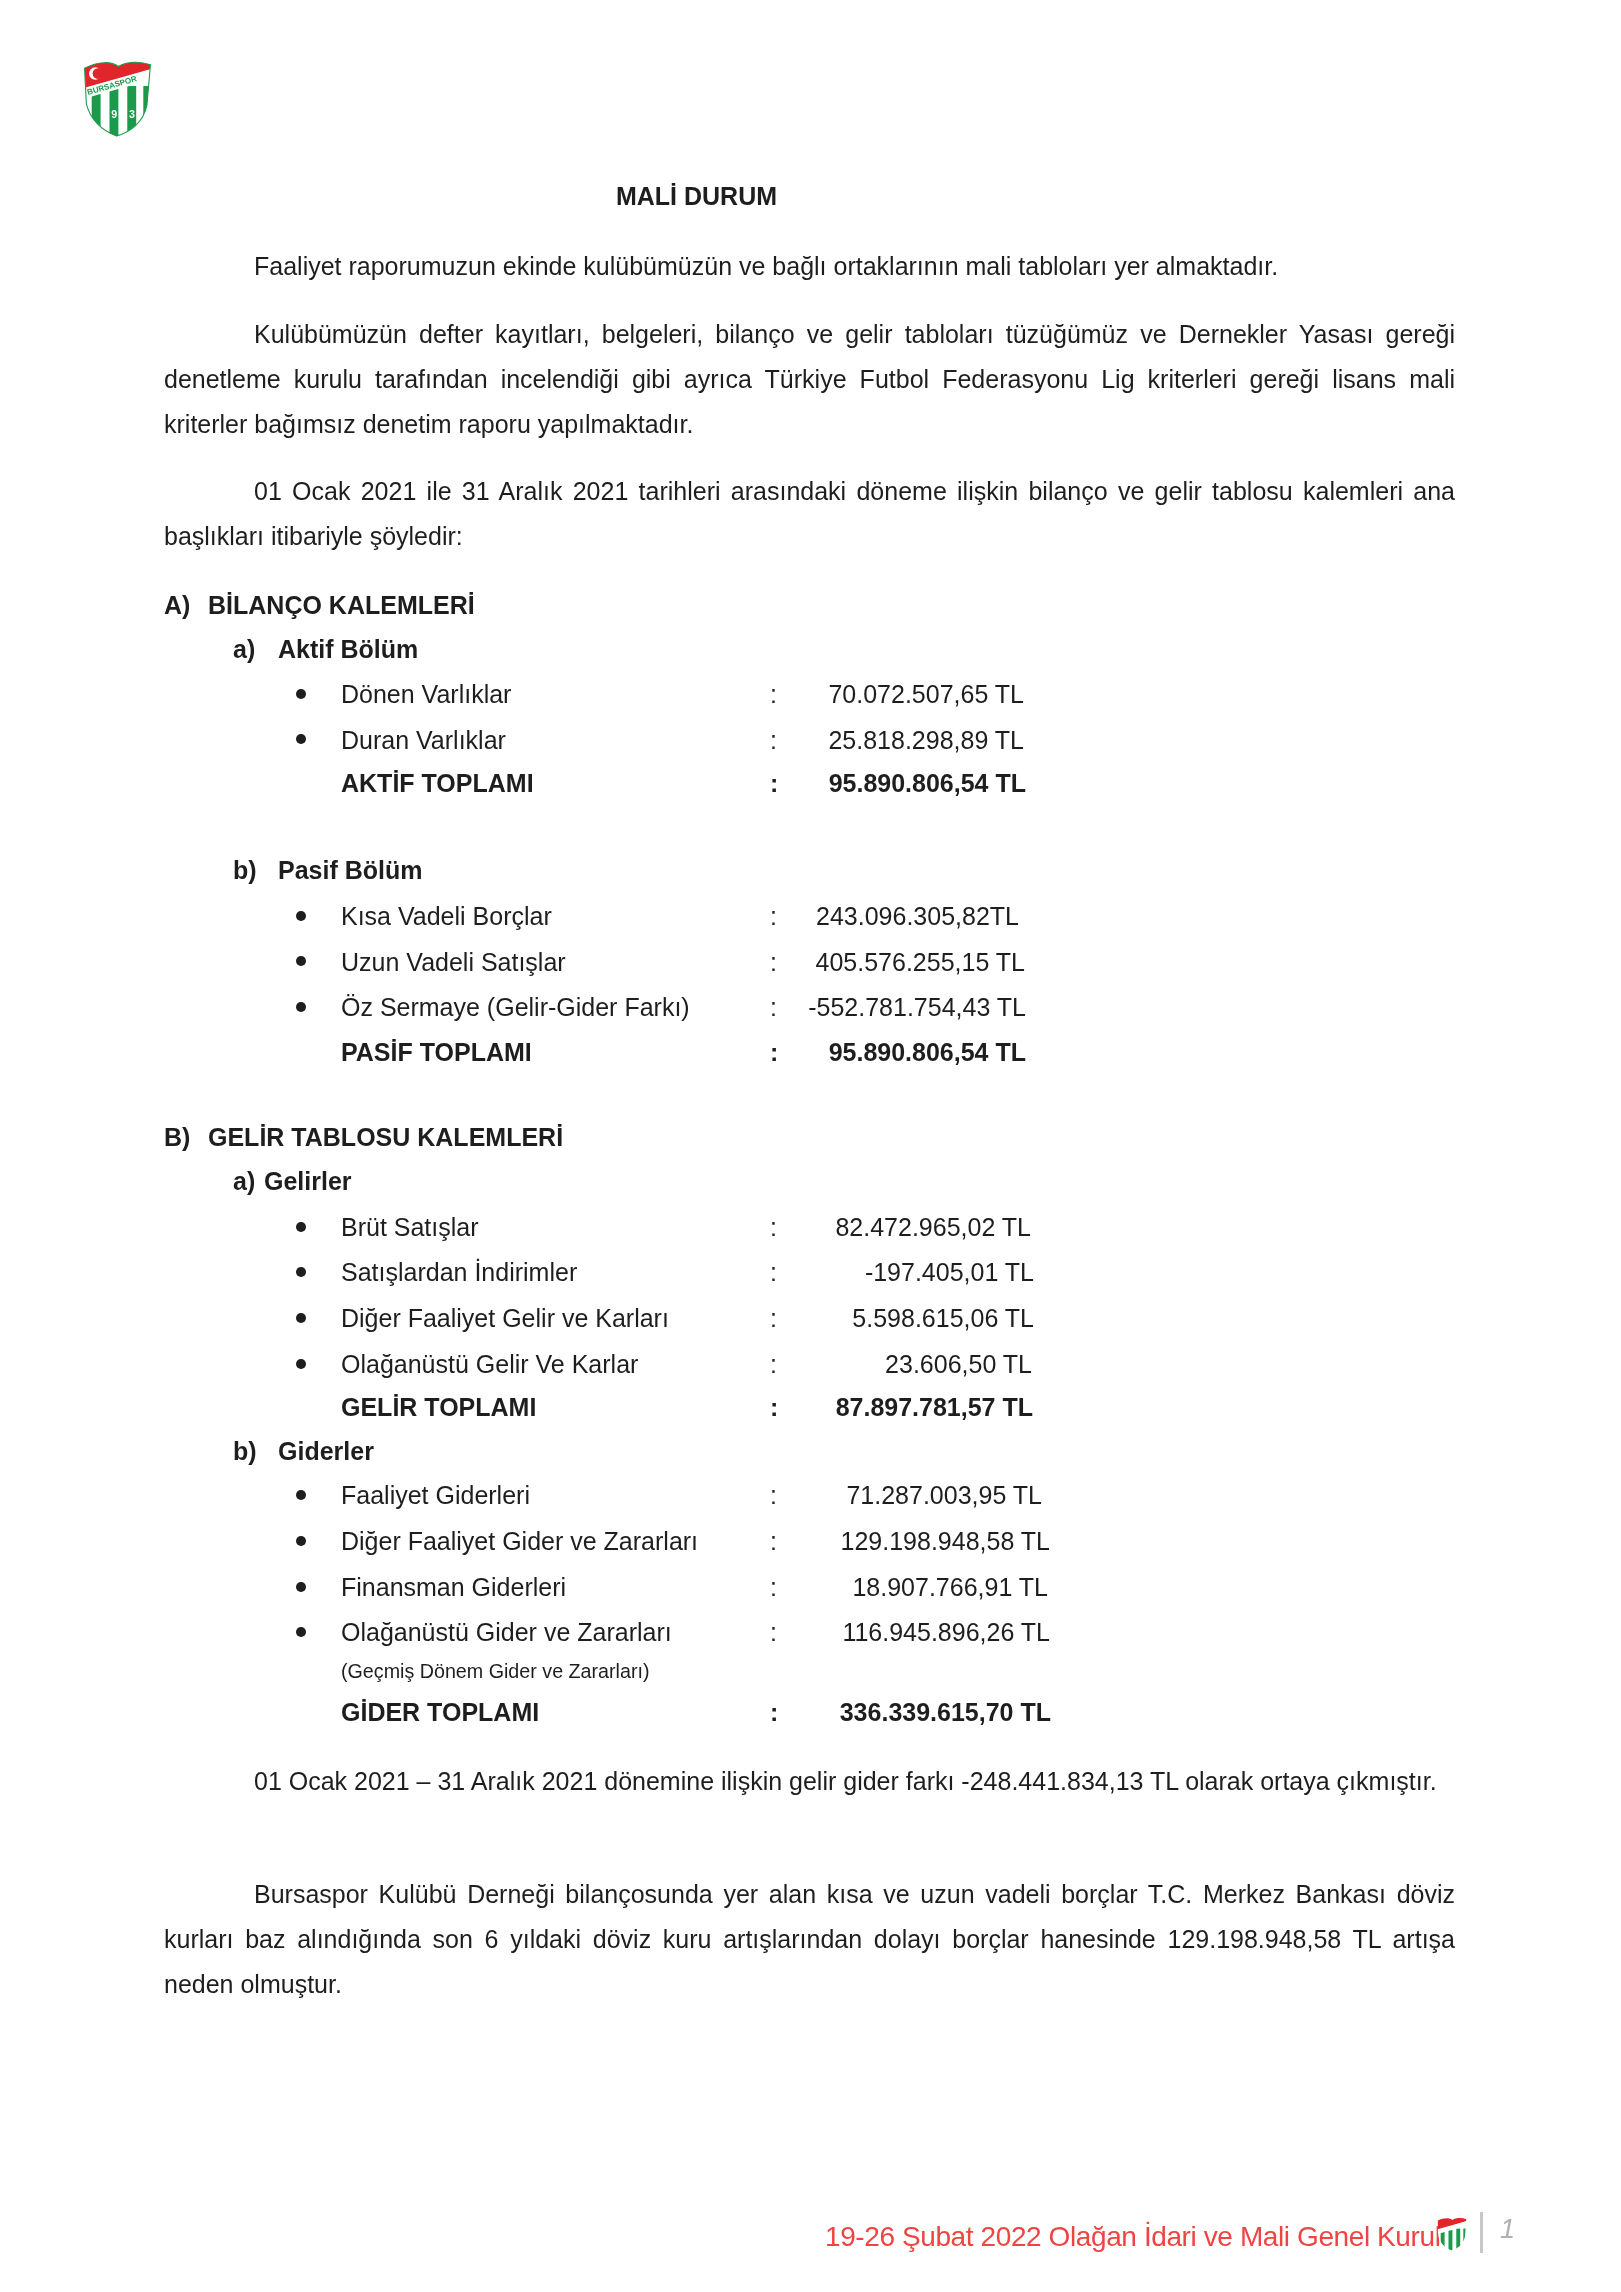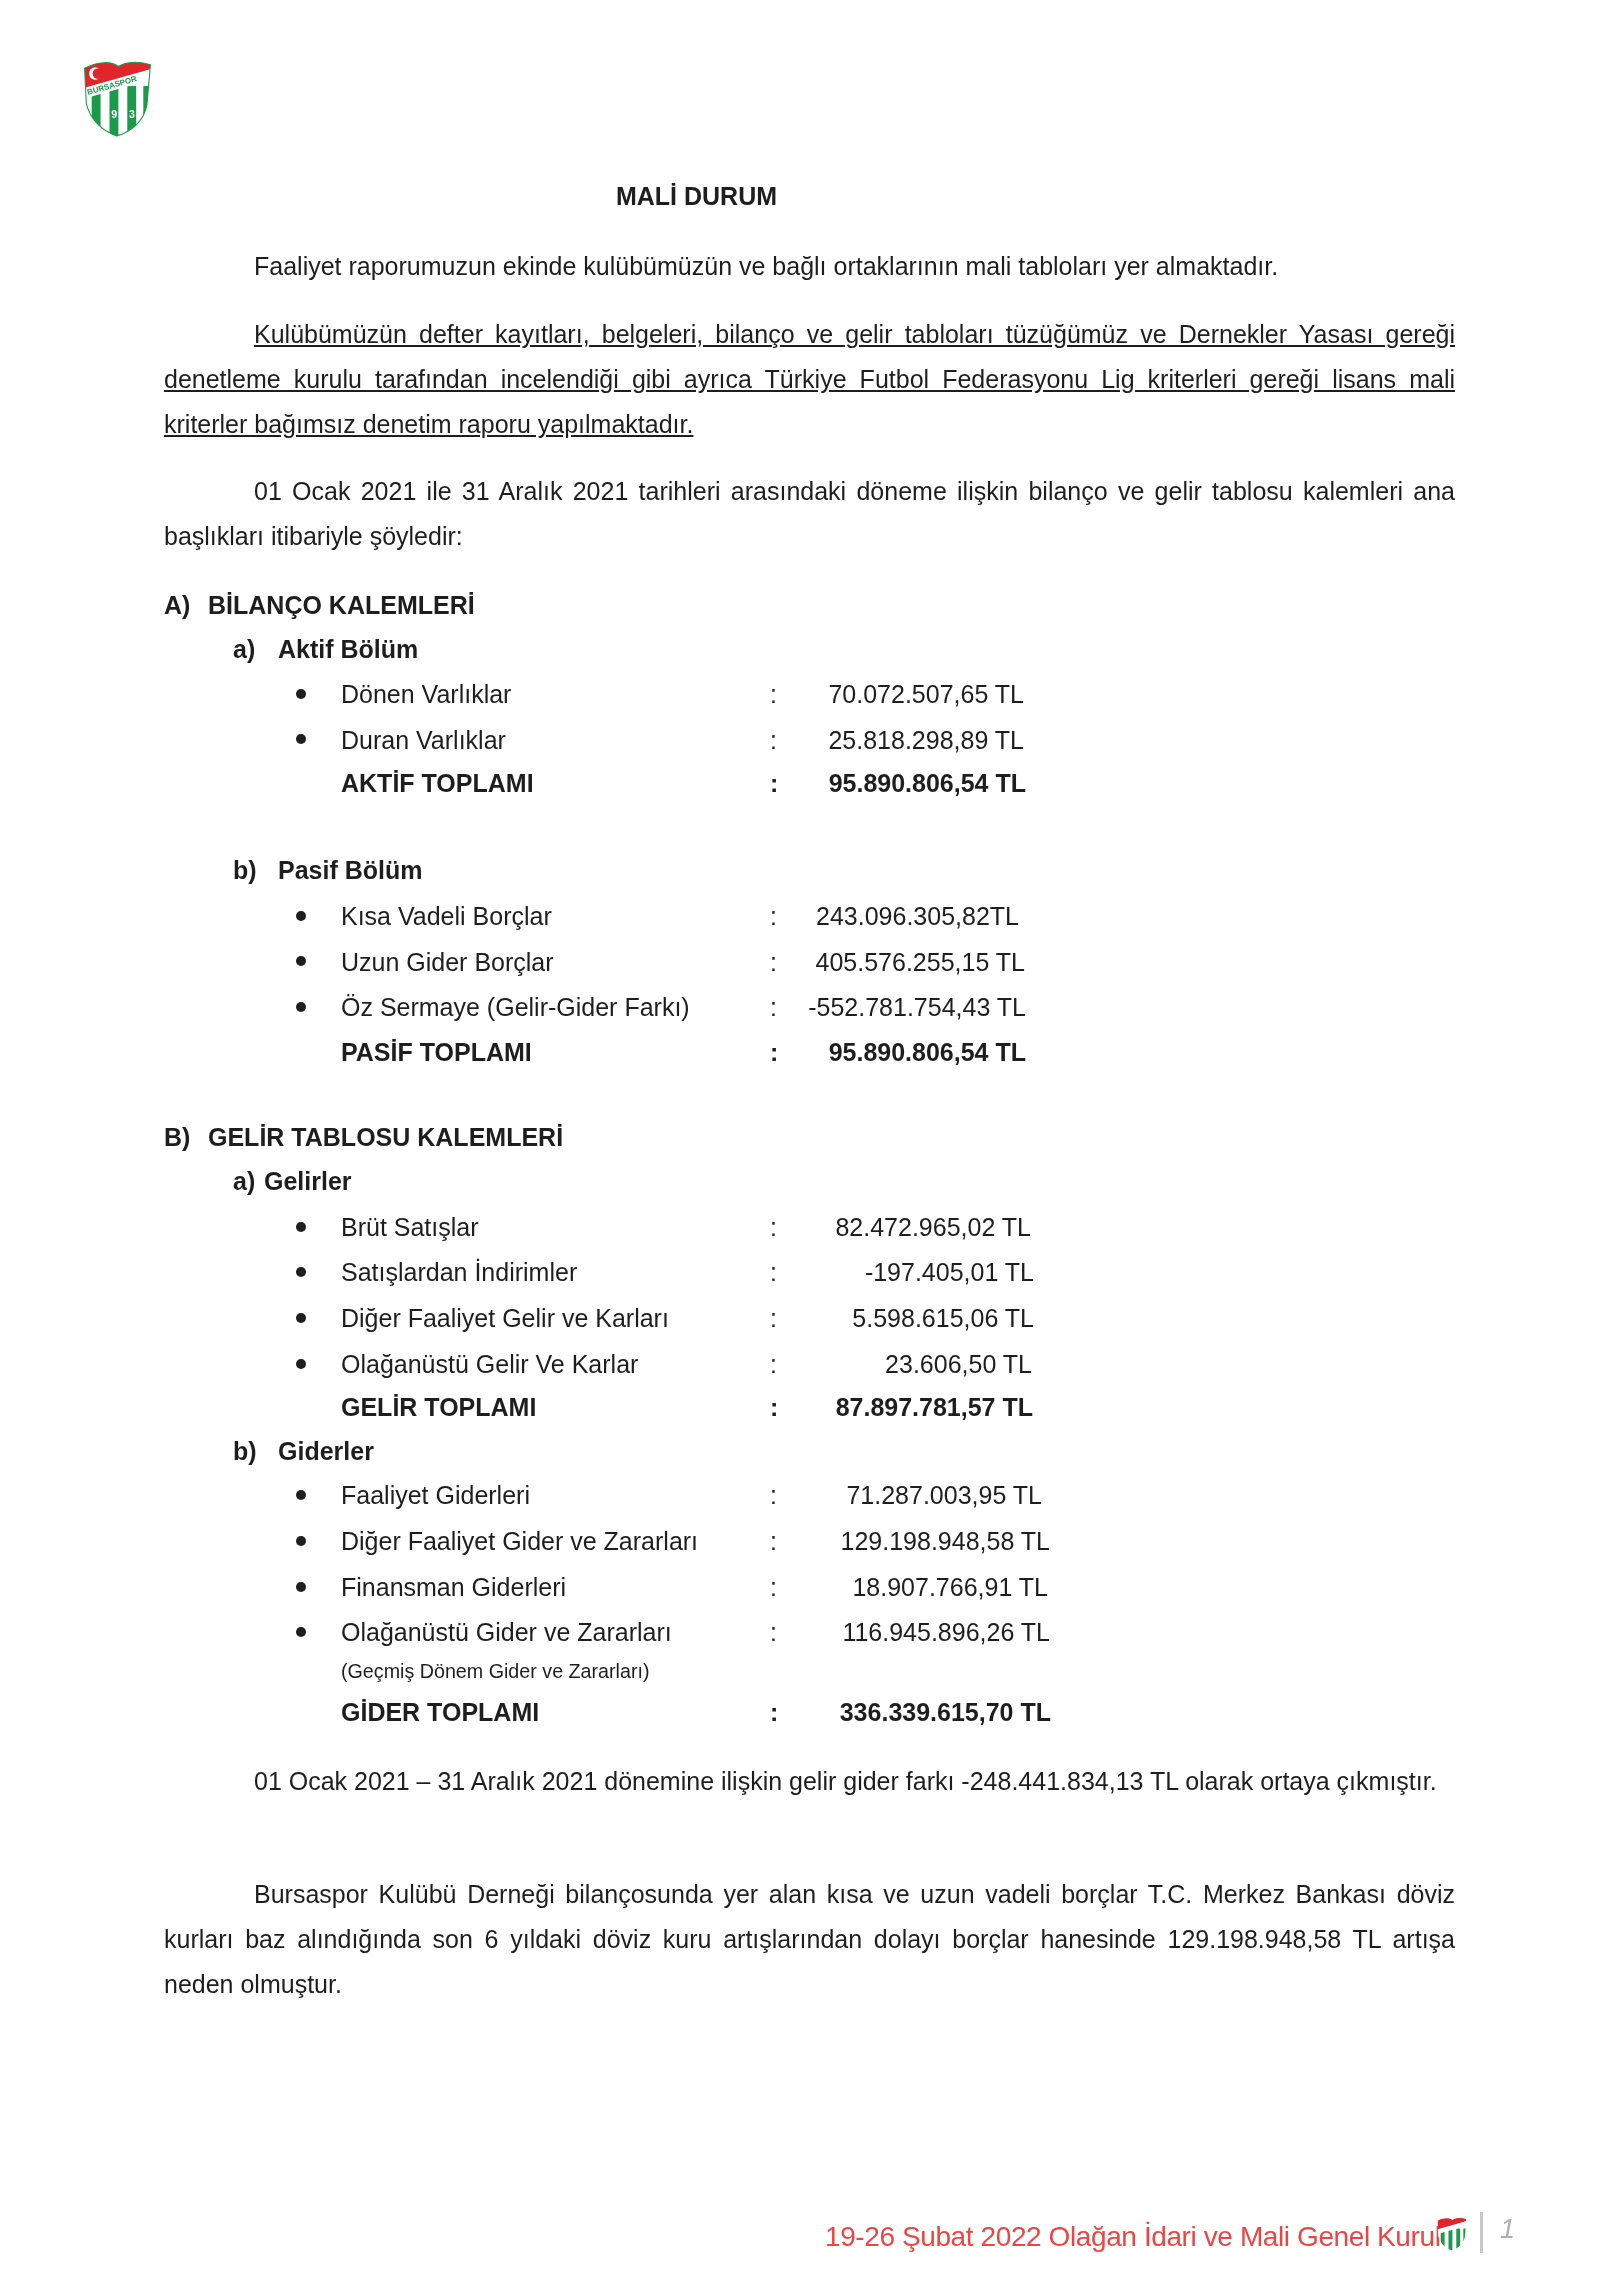--- a/index.html
+++ b/index.html
@@ -41,21 +41,21 @@
       <text x="8" y="40" font-size="9" font-family="Liberation Sans, sans-serif" font-weight="bold" fill="#1a9a4a" transform="rotate(-16 8 40)">BURSASPOR</text>
       <text x="24" y="66" font-size="12" font-family="Liberation Sans, sans-serif" font-weight="bold" fill="#fff">1 9 6 3</text>
     </g>
     <path d="M4,10 C20,2 34,2 42,8 C52,2 66,2 78,6 L74,52 C70,70 56,82 40,86 C22,80 10,66 6,50 Z" fill="none" stroke="#1a9a4a" stroke-width="1.2"></path>
   </svg>
 </div>
 
 <div class="abs t b" style="left:0;width:1393px;text-align:center;top:181px;">MALİ DURUM</div>
 
 <div class="para ind2" style="top:244px;"><span class="ind"></span><span>Faaliyet raporumuzun ekinde kulübümüzün ve bağlı ortaklarının mali tabloları yer almaktadır.</span></div>
-<div class="para ind2" style="top:312px;text-decoration:underline;"><span class="ind"></span><span>Kulübümüzün defter kayıtları, belgeleri, bilanço ve gelir tabloları tüzüğümüz ve Dernekler Yasası gereği denetleme kurulu tarafından incelendiği gibi ayrıca Türkiye Futbol Federasyonu Lig kriterleri gereği lisans mali kriterler bağımsız denetim raporu yapılmaktadır.</span></div>
+<div class="para ind2" style="top:312px;"><span class="ind"></span><span>Kulübümüzün defter kayıtları, belgeleri, bilanço ve gelir tabloları tüzüğümüz ve Dernekler Yasası gereği denetleme kurulu tarafından incelendiği gibi ayrıca Türkiye Futbol Federasyonu Lig kriterleri gereği lisans mali kriterler bağımsız denetim raporu yapılmaktadır.</span></div>
 <div class="para ind2" style="top:469px;"><span class="ind"></span><span>01 Ocak 2021 ile 31 Aralık 2021 tarihleri arasındaki döneme ilişkin bilanço ve gelir tablosu kalemleri ana başlıkları itibariyle şöyledir:</span></div>
 
 <div class="abs t b" style="left:164px;top:590px;">A)</div>
 <div class="abs t b" style="left:208px;top:590px;">BİLANÇO KALEMLERİ</div>
 
 <div class="abs t b" style="left:233px;top:634px;">a)</div>
 <div class="abs t b" style="left:278px;top:634px;">Aktif Bölüm</div>
 
 <div class="bullet" style="left:296px;top:689px;"></div>
 <div class="abs t" style="left:341px;top:679px;">Dönen Varlıklar</div>
@@ -73,21 +73,21 @@
 
 <div class="abs t b" style="left:233px;top:855px;">b)</div>
 <div class="abs t b" style="left:278px;top:855px;">Pasif Bölüm</div>
 
 <div class="bullet" style="left:296px;top:911px;"></div>
 <div class="abs t" style="left:341px;top:901px;">Kısa Vadeli Borçlar</div>
 <div class="colon" style="top:901px;">:</div>
 <div class="val" style="right:602px;top:901px;">243.096.305,82TL</div>
 
 <div class="bullet" style="left:296px;top:956px;"></div>
-<div class="abs t" style="left:341px;top:947px;">Uzun Gider Borçlar</div>
+<div class="abs t" style="left:341px;top:947px;">Uzun Vadeli Satışlar</div>
 <div class="colon" style="top:947px;">:</div>
 <div class="val" style="right:596px;top:947px;">405.576.255,15 TL</div>
 
 <div class="bullet" style="left:296px;top:1002px;"></div>
 <div class="abs t" style="left:341px;top:992px;">Öz Sermaye (Gelir-Gider Farkı)</div>
 <div class="colon" style="top:992px;">:</div>
 <div class="val" style="right:595px;top:992px;">-552.781.754,43 TL</div>
 
 <div class="abs t b" style="left:341px;top:1037px;">PASİF TOPLAMI</div>
 <div class="colon b" style="top:1037px;">:</div>

